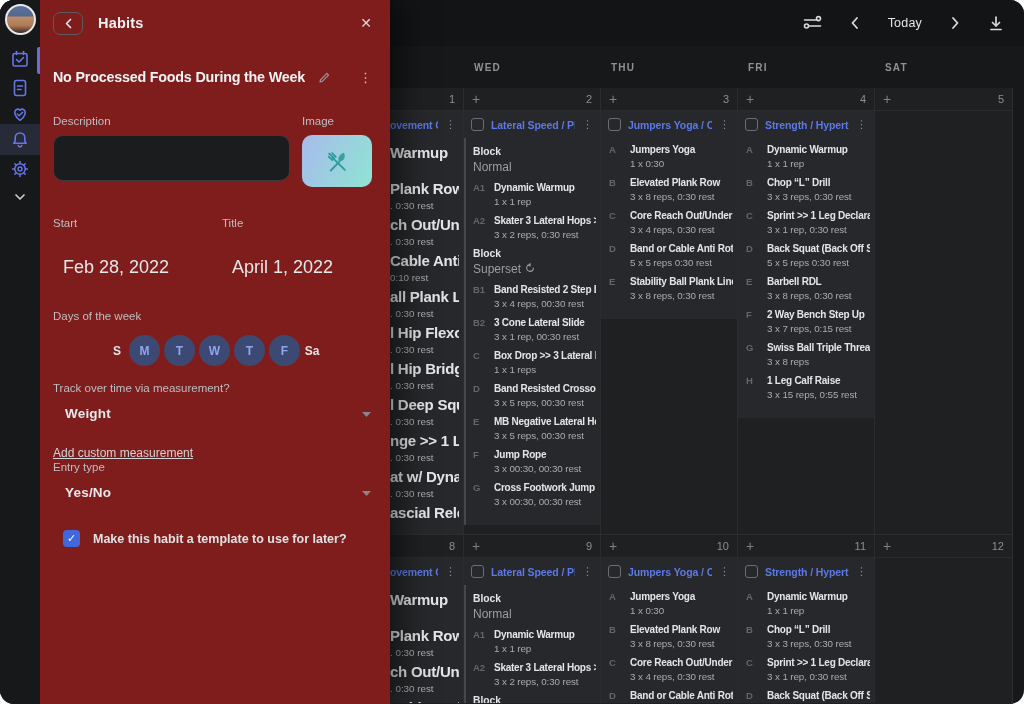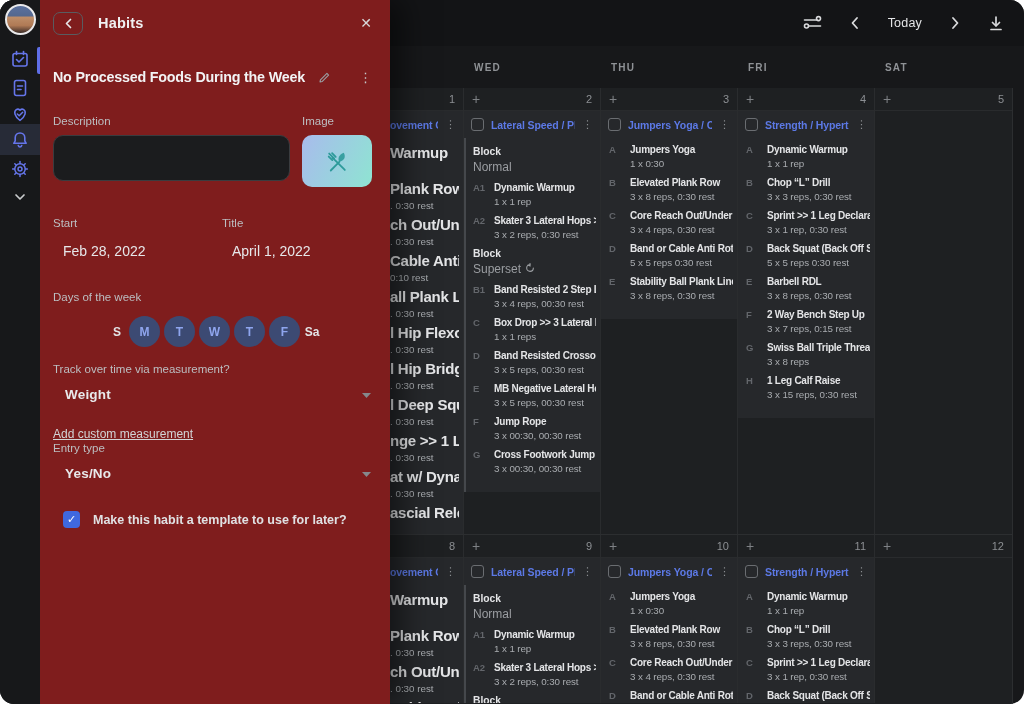--- a/index.html
+++ b/index.html
@@ -65,21 +65,21 @@
   .pencil{margin-left:13px;color:#9a9da1;cursor:pointer;display:flex;}
   .kebab2{margin-left:auto;color:#c6c8ca;font-size:13px;cursor:pointer;}
   .sec-desc{margin-top:30px;display:flex;gap:12px;}
   .desc-col{flex:1;}
   .img-col{width:70px;flex:none;}
   .flabel{font-size:11.5px;color:#bcbfc2;}
   .textarea{margin-top:8px;height:46px;border:1px solid #3a3c3f;border-radius:10px;background:#1b1c1e;width:100%;cursor:text;}
   .imgtile{margin-top:8px;width:70px;height:52px;border-radius:10px;background:linear-gradient(115deg,#a9bbec 0%,#99d2de 55%,#8fe4d2 100%);display:flex;align-items:center;justify-content:center;cursor:pointer;}
   .sec-dates{margin-top:30px;display:flex;}
   .date-col1{width:169px;flex:none;}
-  .fvalue{margin-top:14px;margin-left:10px;font-size:14px;color:#e6e7e9;cursor:pointer;}
+  .fvalue{margin-top:28px;margin-left:10px;font-size:18px;color:#e6e7e9;cursor:pointer;}
   .sec-days{margin-top:32px;}
   .days-row{margin-top:13px;display:flex;align-items:center;gap:4px;margin-left:56px;}
   .day-txt{width:16px;text-align:center;font-size:12px;color:#e3e4e6;font-weight:600;cursor:pointer;}
   .day-c{width:31px;height:31px;border-radius:50%;background:#3c4a73;color:#8fa5ee;font-size:12px;font-weight:700;display:flex;align-items:center;justify-content:center;flex:none;cursor:pointer;}
   .sec-meas{margin-top:16px;}
   .selrow{margin-top:12px;margin-left:12px;display:flex;align-items:center;cursor:pointer;}
   .selval{font-size:13.5px;font-weight:700;color:#e8e9eb;flex:1;letter-spacing:.2px;}
   .selchev{color:#85888c;display:flex;}
   .linkrow{margin-top:22px;}
   .mlink{font-size:12px;color:#d2d4d6;text-decoration:underline;cursor:pointer;}
@@ -227,20 +227,27 @@
               </div>
               <div class="item">
                 <div class="irow">
                   <span class="ilabel">B1</span>
                   <span class="iname">Band Resisted 2 Step Late...</span>
                 </div>
                 <div class="idetail">3 x 4 reps,  00:30 rest</div>
               </div>
               <div class="item">
                 <div class="irow">
+                  <span class="ilabel">B2</span>
+                  <span class="iname">3 Cone Lateral Slide</span>
+                </div>
+                <div class="idetail">3 x 1 rep,  00:30 rest</div>
+              </div>
+              <div class="item">
+                <div class="irow">
                   <span class="ilabel">C</span>
                   <span class="iname">Box Drop &gt;&gt; 3 Lateral H...</span>
                 </div>
                 <div class="idetail">1 x 1 reps</div>
               </div>
               <div class="item">
                 <div class="irow">
                   <span class="ilabel">D</span>
                   <span class="iname">Band Resisted Crossover...</span>
                 </div>
@@ -379,21 +386,21 @@
                   <span class="ilabel">G</span>
                   <span class="iname">Swiss Ball Triple Threat</span>
                 </div>
                 <div class="idetail">3 x 8 reps</div>
               </div>
               <div class="item">
                 <div class="irow">
                   <span class="ilabel">H</span>
                   <span class="iname">1 Leg Calf Raise</span>
                 </div>
-                <div class="idetail">3 x 15 reps,  0:30 rest</div>
+                <div class="idetail">3 x 15 reps,  0:55 rest</div>
               </div>
             </div>
           </div>
         </div>
         <div class="colcell">
           <div class="cell-strip">
             <span class="plus">+</span>
             <span class="daynum">5</span>
           </div>
         </div>

